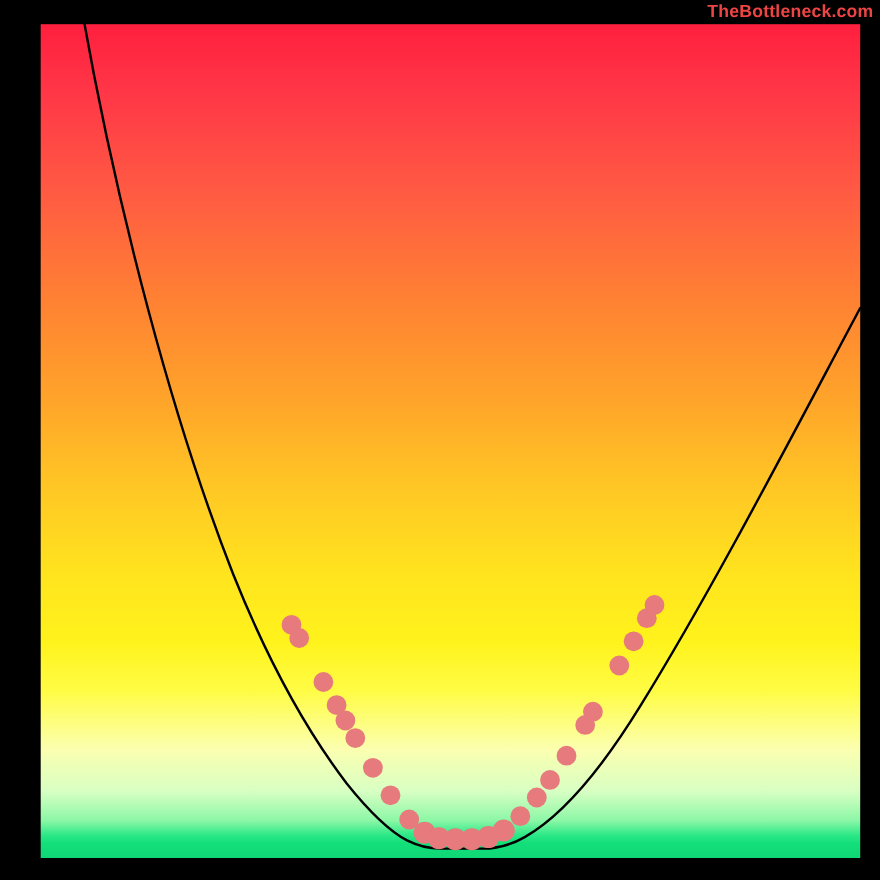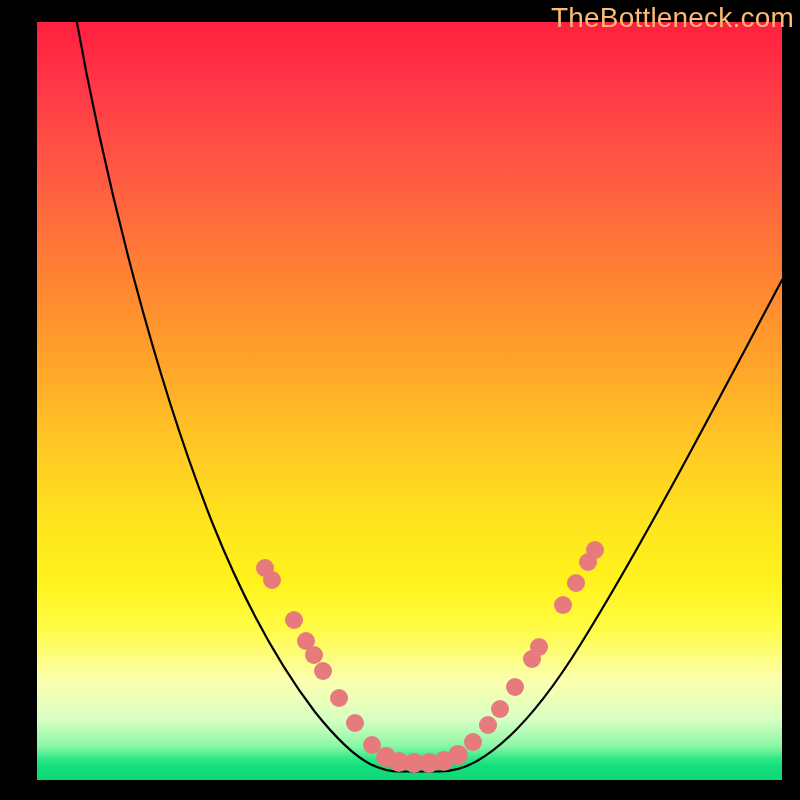--- a/index.html
+++ b/index.html
@@ -39,24 +39,25 @@
       #8cf7a6 95.5%,
       #2fe888 97.2%,
       #13df7a 98.2%,
       #0fd776 100%
     );
   }
   .watermark {
     position: absolute;
     top: 2px;
     right: 6px;
-    color: #fdba74;
-    font-size: 28px;
+    color: #ef4444;
+    font-size: 16px;
     letter-spacing: 0.2px;
     font-family: Arial, Helvetica, sans-serif;
+    font-weight: bold;
   }
   svg.overlay {
     position: absolute;
     left: 37px;
     top: 22px;
     width: 745px;
     height: 758px;
     overflow: visible;
   }
   .curve {

